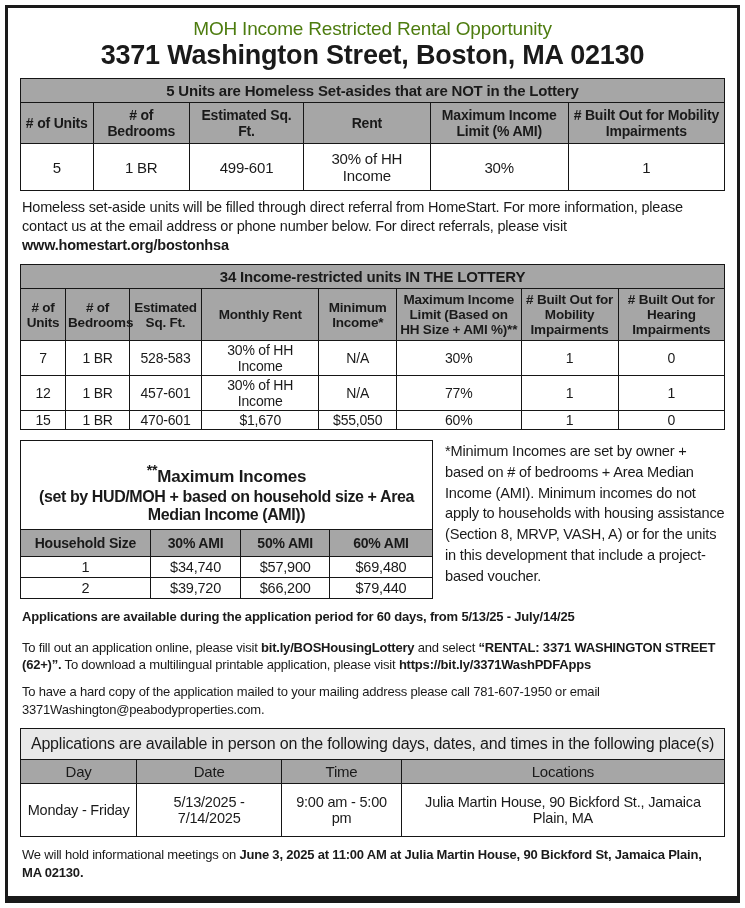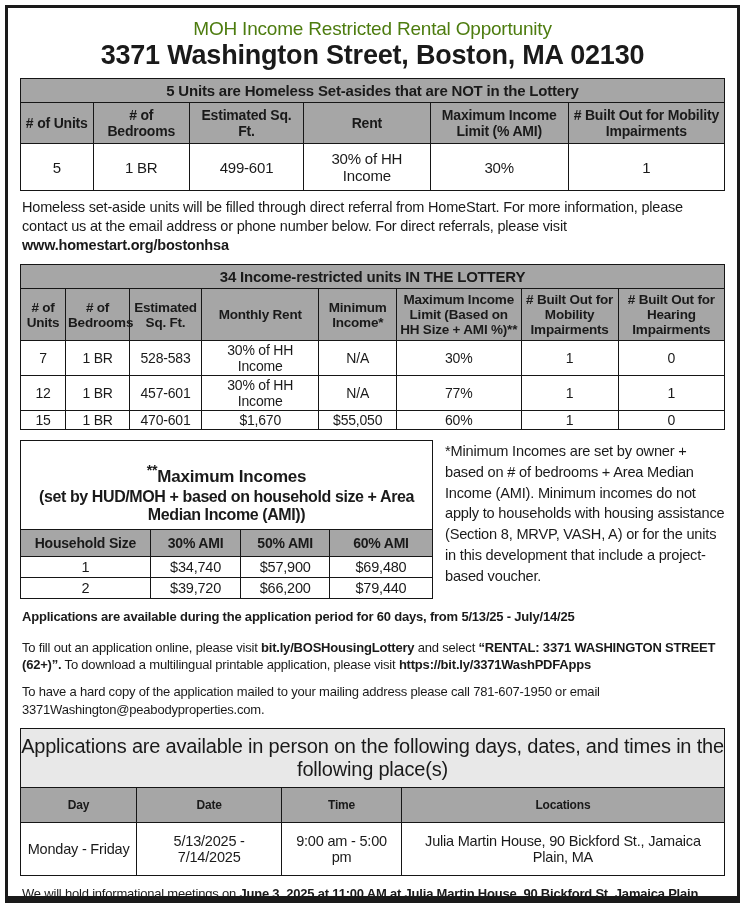--- a/index.html
+++ b/index.html
@@ -47,22 +47,22 @@
   .t3 .ttl .sub { font-size: 16px; font-weight: 700; display: block; margin-top: 1px; letter-spacing: -0.4px; }
   .t3 th.h { font-size: 14px; font-weight: 700; padding: 5px 2px; }
   .t3 td { font-size: 14.5px; padding: 2px; }
   .note { flex: 1; font-size: 14.6px; line-height: 1.42; padding-top: 1px; }
   
   .p-bold  { font-size: 13px; font-weight: 700; margin: 10px 2px 15px 2px; }
   .para    { font-size: 13px; line-height: 1.35; margin: 9px 2px 0 2px; }
   .para b  { font-weight: 700; }
   
   .t4 { margin-top: 10px; }
-  .t4 .ttl { font-size: 20px; font-weight: 400; padding: 6px 0; }
-  .t4 th.h { font-size: 12px; font-weight: 700; padding: 10px 2px; }
+  .t4 .ttl { font-size: 16px; font-weight: 400; padding: 6px 0; }
+  .t4 th.h { font-size: 15px; font-weight: 400; padding: 3px 2px; }
   .t4 td   { font-size: 14.5px; padding: 10px 4px; }
 </style>
 </head>
 <body>
 
 <div class="page">
 
   <div class="hdr">
     <div class="eyebrow">MOH Income Restricted Rental Opportunity</div>
     <div class="addr">3371 Washington Street, Boston, MA 02130</div>

